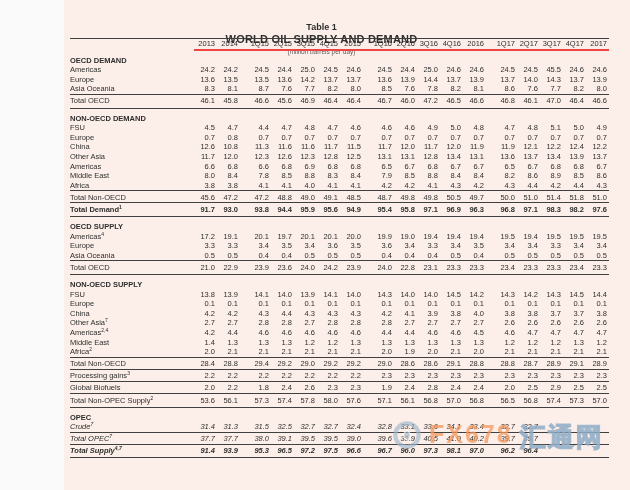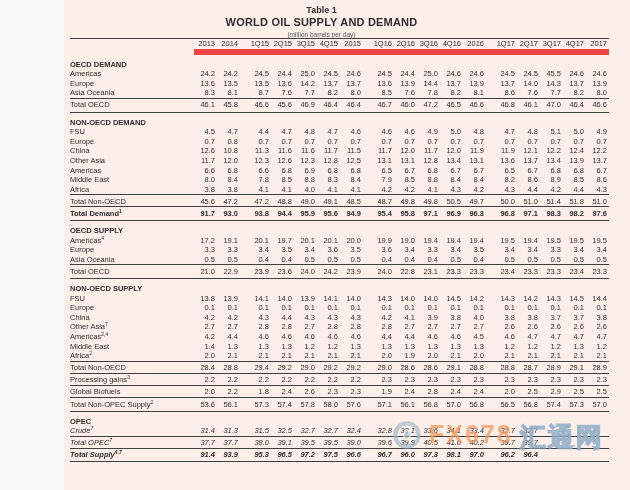--- a/index.html
+++ b/index.html
@@ -7,39 +7,39 @@
     width:630px;height:490px;position:relative;overflow:hidden;
     background:#fafafa;
     font-family:"Liberation Sans", sans-serif;
     color:#2e2e2e;
   }
   .paper{
     position:absolute;left:64px;top:0;width:566px;height:490px;
     background:#fcefe9;
   }
   .titleblock{
-    position:absolute;left:70px;top:5px;width:503px;text-align:center;line-height:1.25;
+    position:absolute;left:70px;top:22px;width:503px;text-align:center;line-height:1.25;
   }
   .t1{font-weight:bold;font-size:9px;}
   .t2{font-weight:bold;font-size:11px;letter-spacing:.2px;}
   .t3{font-size:6.5px;color:#5a5a5a;margin-top:1px;}
   table.oil{
     position:absolute;left:70px;top:38px;
     border-collapse:collapse;table-layout:fixed;width:503px;
     font-size:7.5px;
   }
   table.oil th, table.oil td{
     padding:0 2px 0 0;line-height:9.6px;font-weight:normal;
     white-space:nowrap;overflow:hidden;
   }
   th.th-lab{width:122px;}
   th.th-num{width:21px;}
   th.th-num.gs{width:29px;}
   thead th{border-top:1.5px solid #3f3f3f;padding-top:3px;padding-bottom:2px;font-weight:bold;text-align:right;}
-  thead th.th-num{border-bottom:6px solid #ef4444;}
+  thead th.th-num{border-bottom:2px solid #ef4444;}
   td.lab{text-align:left;padding-left:1px;}
   td.num{text-align:right;}
   sup{font-size:5px;line-height:0;}
   tr.sec-row td{font-weight:bold;padding-top:5px;text-align:left;}
   tr.row.bold td{font-weight:bold;}
   tr.row.italic td{font-style:italic;}
   tr.row.rule-top td{border-top:1px solid #3f3f3f;padding-top:1.5px;}
   tr.row.rule-heavy td{border-bottom:1.8px solid #3f3f3f;padding-bottom:1.5px;}
   .watermark{
     position:absolute;left:392px;top:420px;

